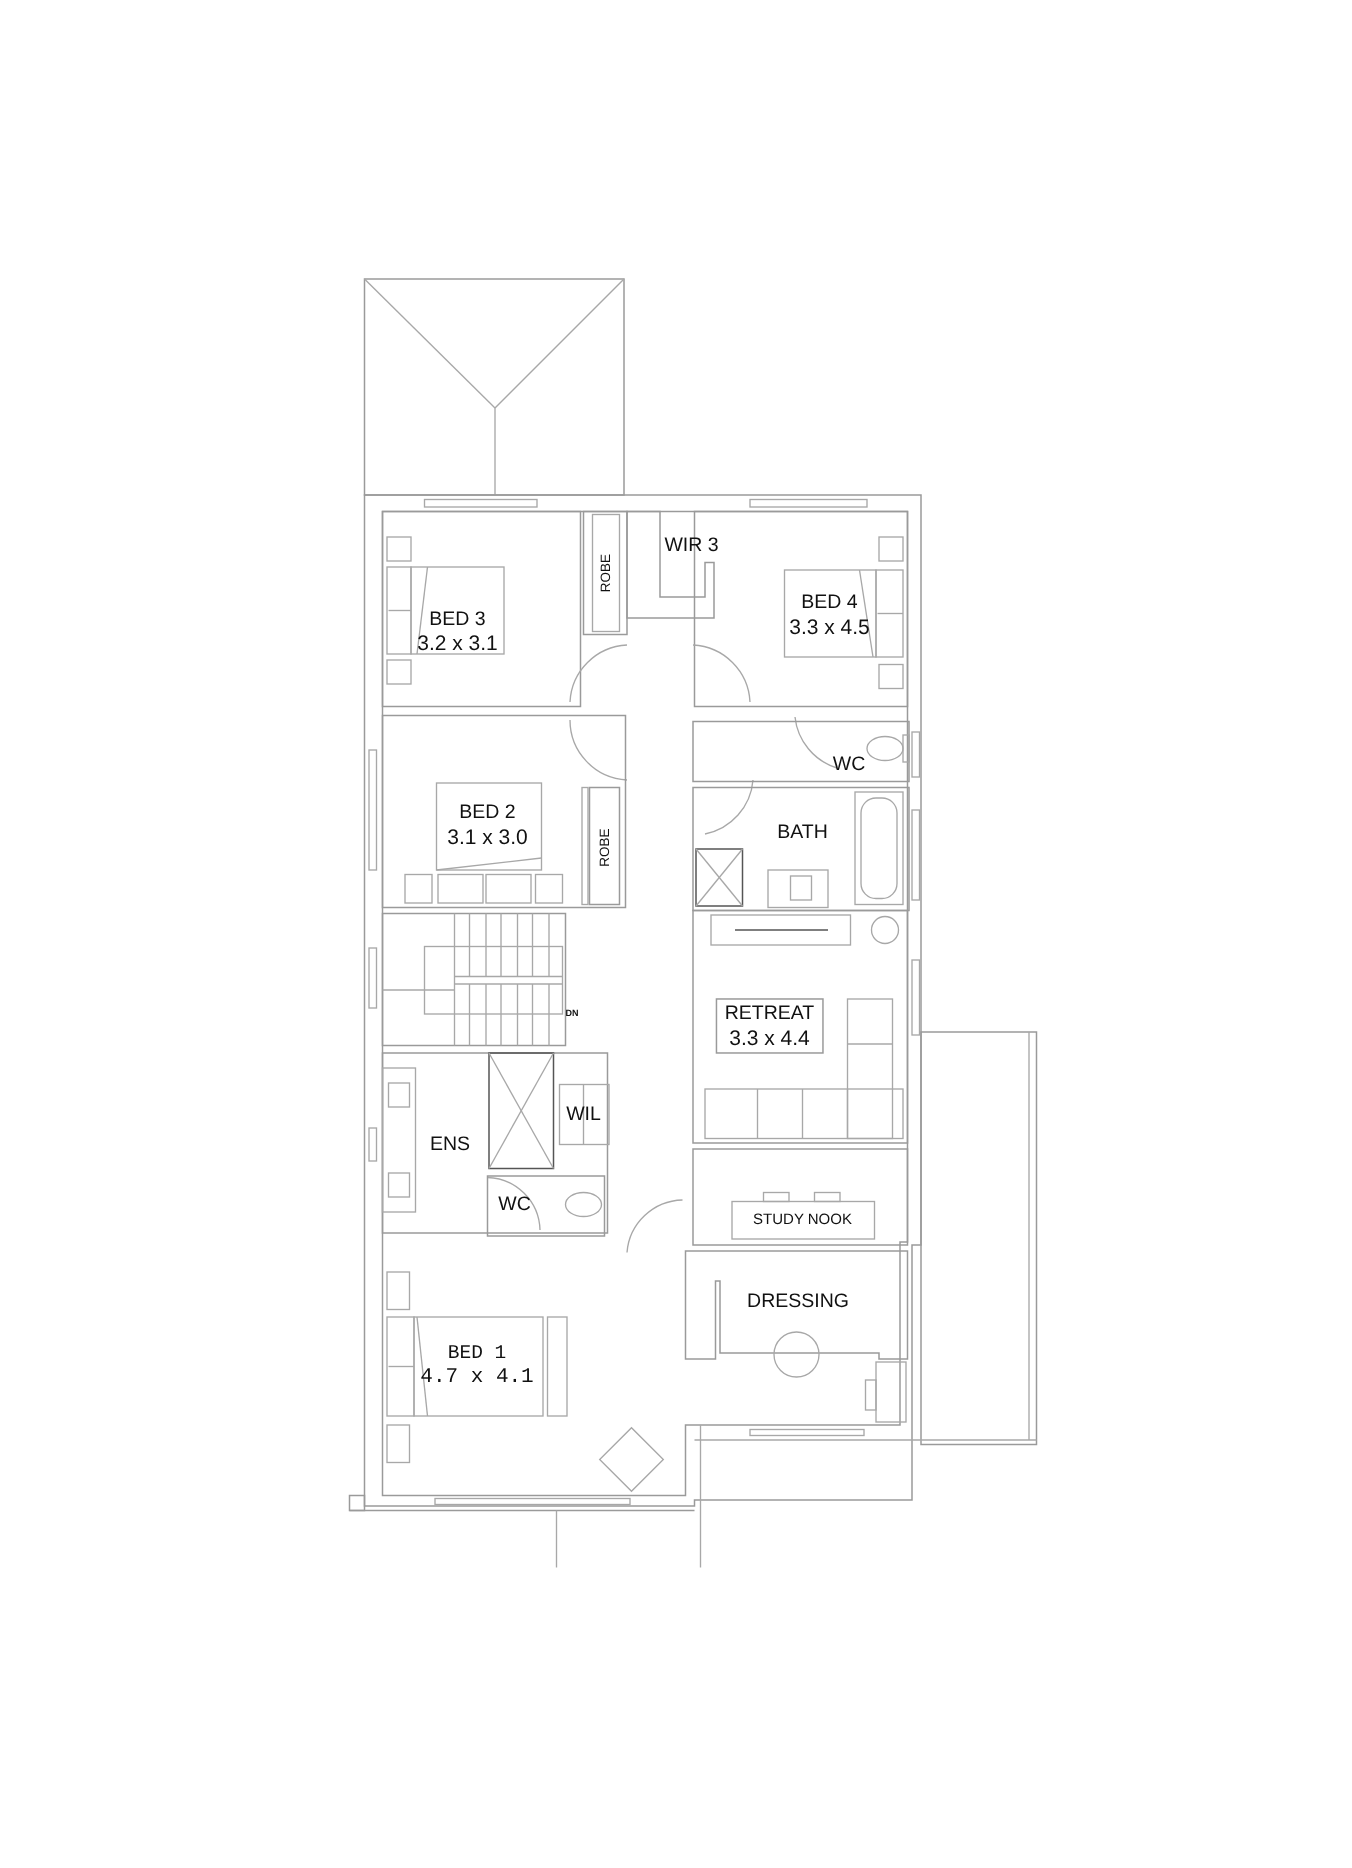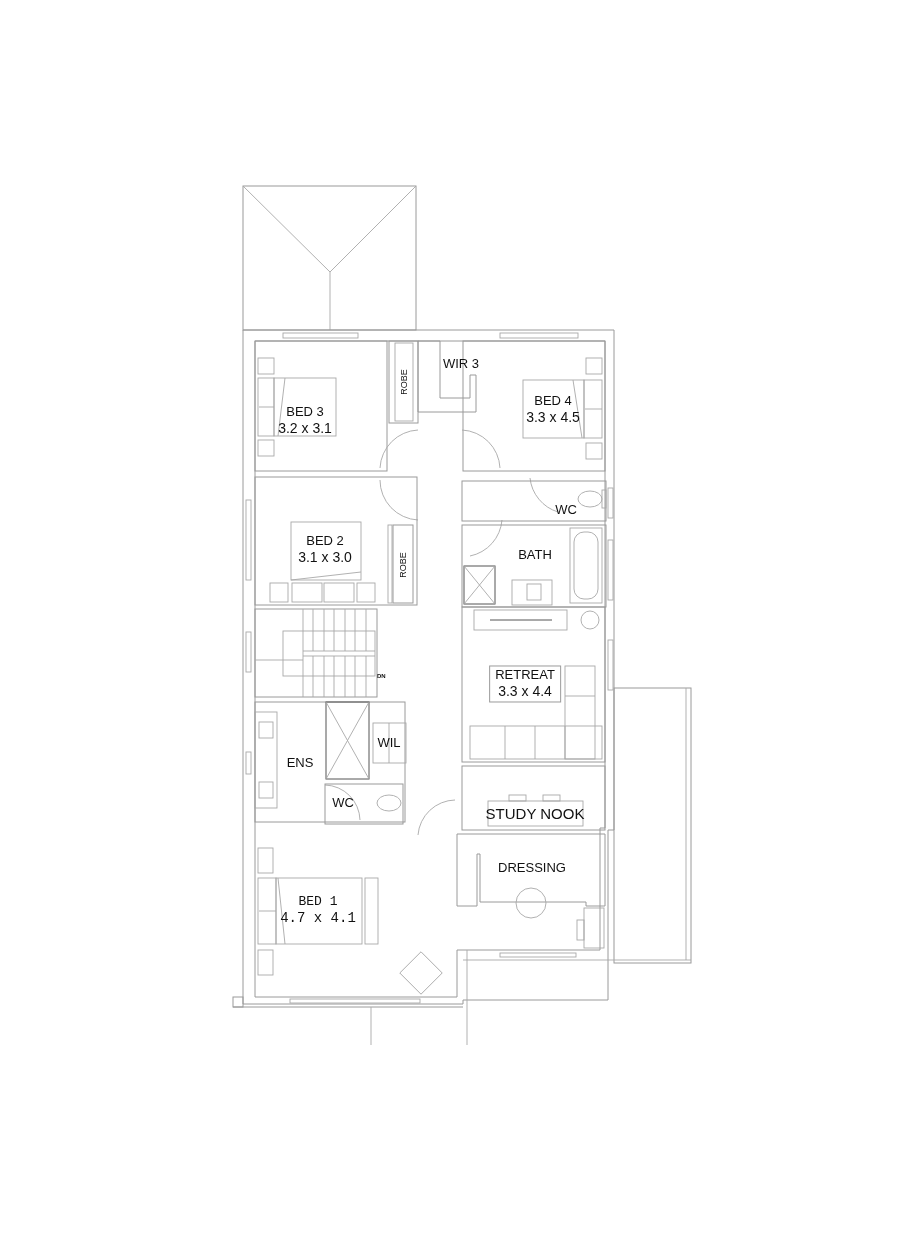--- a/index.html
+++ b/index.html
@@ -207,35 +207,35 @@
   <span class="n">BED 2</span>
   <span class="d">3.1 x 3.0</span>
 </div>
 <div class="lbl vert" style="left:403px;top:565px;">ROBE</div>
 <div class="lbl" style="left:566px;top:510px;">
   <span class="n">WC</span>
 </div>
 <div class="lbl" style="left:535px;top:555px;">
   <span class="n">BATH</span>
 </div>
-<div class="lbl boxed" style="left:513px;top:684px;margin-left:12px;">
+<div class="lbl boxed" style="left:513px;top:684px;">
   <span class="n">RETREAT</span>
   <span class="d">3.3 x 4.4</span>
 </div>
 <div class="lbl" style="left:389px;top:743px;text-align:center;">
   <span class="n">WIL</span>
 </div>
 <div class="lbl" style="left:300px;top:763px;">
   <span class="n">ENS</span>
 </div>
 <div class="lbl" style="left:343px;top:803px;">
   <span class="n">WC</span>
 </div>
 <div class="lbl" style="left:535px;top:814px;">
-  <span class="d" style="font-size:15px;">STUDY NOOK</span>
+  <span class="d" style="font-size:10px;">STUDY NOOK</span>
 </div>
 <div class="lbl" style="left:532px;top:868px;">
   <span class="n">DRESSING</span>
 </div>
 <div class="lbl" style="left:318px;top:911px;font-family:Liberation Mono, monospace;">
   <span class="n">BED 1</span>
   <span class="d">4.7 x 4.1</span>
 </div>
 <div class="dn" style="left:377px;top:673px;">DN</div>
 

